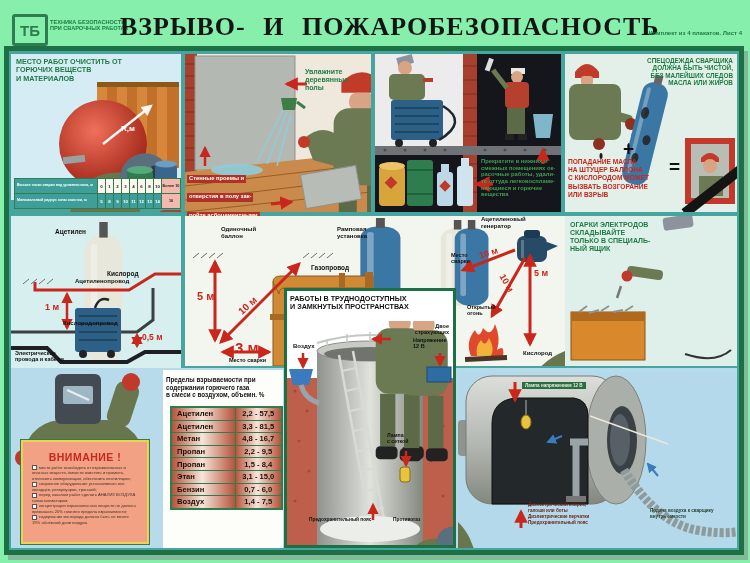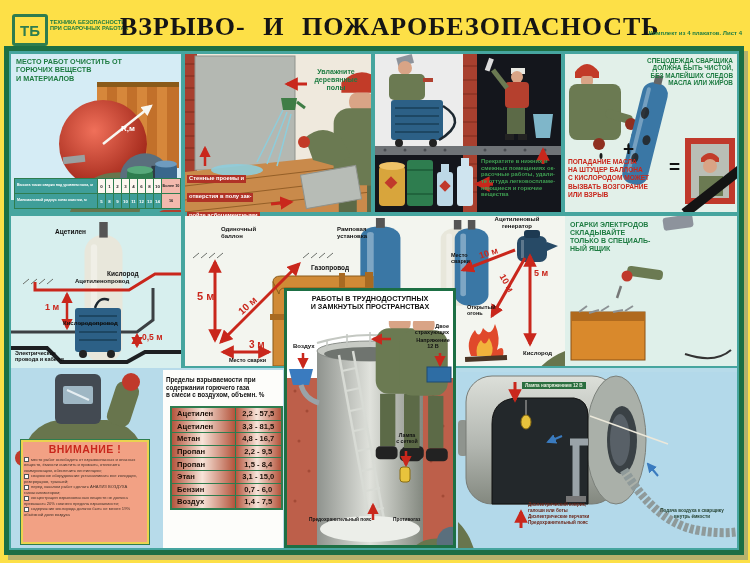--- a/index.html
+++ b/index.html
@@ -1,25 +1,25 @@
 <!DOCTYPE html>
 <html><head>
 <meta charset="utf-8">
 <style>
   html,body{margin:0;padding:0;background:#fff}
-  #page{position:relative;width:750px;height:563px;background:#fde047;overflow:hidden;
+  #page{position:relative;width:750px;height:563px;background:#86efac;overflow:hidden;
         font-family:"Liberation Sans",sans-serif}
   .ab{position:absolute}
   .panel{position:absolute;box-sizing:border-box}
   .lbl{position:absolute;line-height:1.15;color:#111}
   .b{font-weight:bold}
   .pre{white-space:pre-line}
   .grn{color:#1e7c42}
   .red{color:#c9271c}
-  .ctr{text-align:center}
+  .ctr{text-align:left}
   .rt{text-align:right}
   .frame{position:absolute;left:4px;top:46px;width:740px;height:509px;border:5px solid #1d6f44;
          background:#46a59f;box-shadow:4px 5px 0 rgba(125,140,138,.55);box-sizing:border-box}
   .title{position:absolute;left:120px;right:110px;top:12px;text-align:center;
          font-family:"Liberation Serif",serif;font-weight:bold;font-size:26px;color:#151515;
          letter-spacing:1px;word-spacing:10px;white-space:nowrap}
   .logo-box{position:absolute;left:12px;top:14px;width:30px;height:26px;border:3px solid #2e7d4f;
             color:#2e7d4f;font-weight:bold;font-size:15px;display:flex;align-items:center;
             justify-content:center;border-radius:3px}
   
@@ -33,21 +33,21 @@
   .mtr2 .mtc{background:#3f9e99;color:#fff}
   .mtr .pk{background:#f3b9ad;color:#222}
   
   .lt{border-collapse:collapse;border:2px solid #2e7d4f}
   .lt td{border:1.6px solid #2e7d4f;font-weight:bold;font-size:7.6px;color:#1c1008;
          background:linear-gradient(90deg,#b4543c,#f7e4d9 48%,#b4543c);height:11.6px;padding:0}
   .lt .g{padding-left:5px;width:58px}
   .lt .r{text-align:center;width:46px}
   
   .att{position:absolute;left:10px;top:70px;width:128px;height:104px;background:#f2a184;
-       border:2px solid #ead34f;outline:1px solid #2e7d4f;padding:0;box-sizing:border-box}
+       border:2px solid #ead34f;outline:1px solid #2e7d4f;padding:8px;box-sizing:border-box}
   .att-t{color:#c9271c;font-weight:bold;font-size:10.5px;text-align:center;letter-spacing:.5px;
          margin:1px 0 2px}
   .ai{font-size:4.15px;color:#43322a;line-height:1.32;margin:0 1px}
   .ai::before{content:"";display:inline-block;width:3px;height:3px;border:1px solid #555;
               margin-right:2px;vertical-align:middle;background:#fff}
   .redline{background:#b03226;color:#fff;font-weight:bold;font-size:5.8px;padding:0 2px 1px;
            display:inline-block;margin-top:1px;line-height:1.25}
   .strip{background:#2a6e3f;color:#e4ecdc;font-weight:bold;font-size:4.6px;padding:1px 3px;
          line-height:1.1;white-space:nowrap}
 </style>
@@ -395,21 +395,21 @@
           <rect x="0" y="36" width="42" height="5" fill="#4a3526" transform="rotate(-3 21 38)"></rect>
         </g>
       </svg>
       <div class="lbl b pre" style="left:36px;top:10px;font-size:6px">Одиночный
 баллон</div>
       <div class="lbl b pre" style="left:152px;top:10px;font-size:6px">Рамповая
 установка</div>
       <div class="lbl b" style="left:126px;top:48px;font-size:6.5px">Газопровод</div>
       <div class="lbl b red" style="left:12px;top:74px;font-size:11px">5 м</div>
       <div class="lbl b red" style="left:52px;top:84px;font-size:10px;transform:rotate(-42deg)">10 м</div>
-      <div class="lbl b red" style="left:64px;top:123px;font-size:10px">3 м</div>
+      <div class="lbl b red" style="left:50px;top:123px;font-size:15px">3 м</div>
       <div class="lbl b" style="left:44px;top:141px;font-size:5.5px">Место сварки</div>
       <div class="lbl b pre" style="left:266px;top:36px;font-size:5.5px">Место
 сварки</div>
       <div class="lbl b pre ctr" style="left:296px;top:0;width:72px;font-size:6px">Ацетиленовый
 генератор</div>
       <div class="lbl b red" style="left:294px;top:32px;font-size:9px;transform:rotate(-18deg)">10 м</div>
       <div class="lbl b red" style="left:312px;top:62px;font-size:9px;transform:rotate(60deg)">10 м</div>
       <div class="lbl b red" style="left:349px;top:52px;font-size:9px">5 м</div>
       <div class="lbl b pre" style="left:282px;top:88px;font-size:5.5px">Открытый
 огонь</div>

